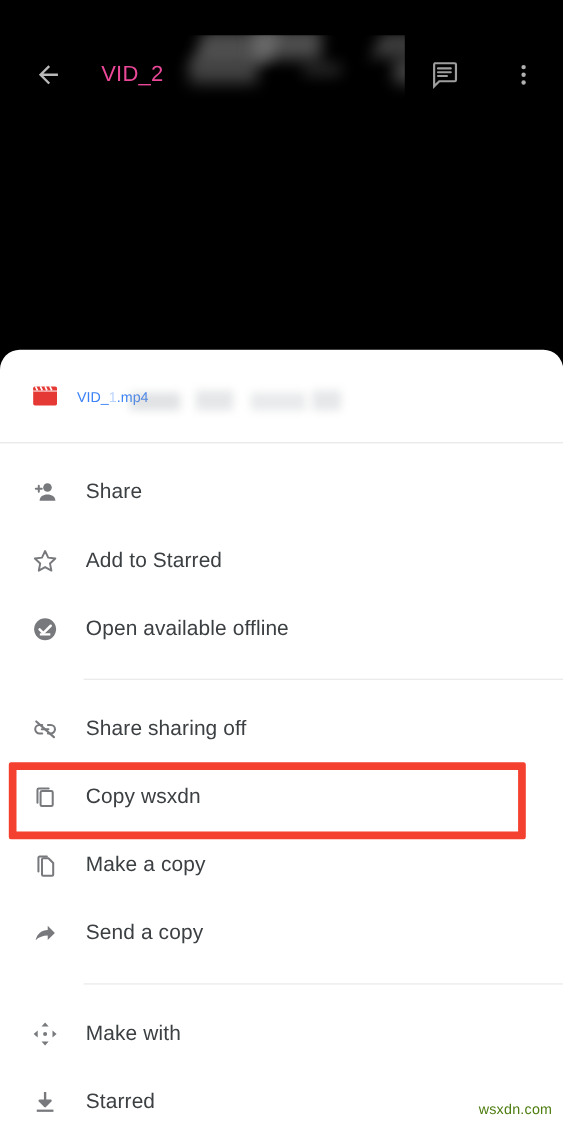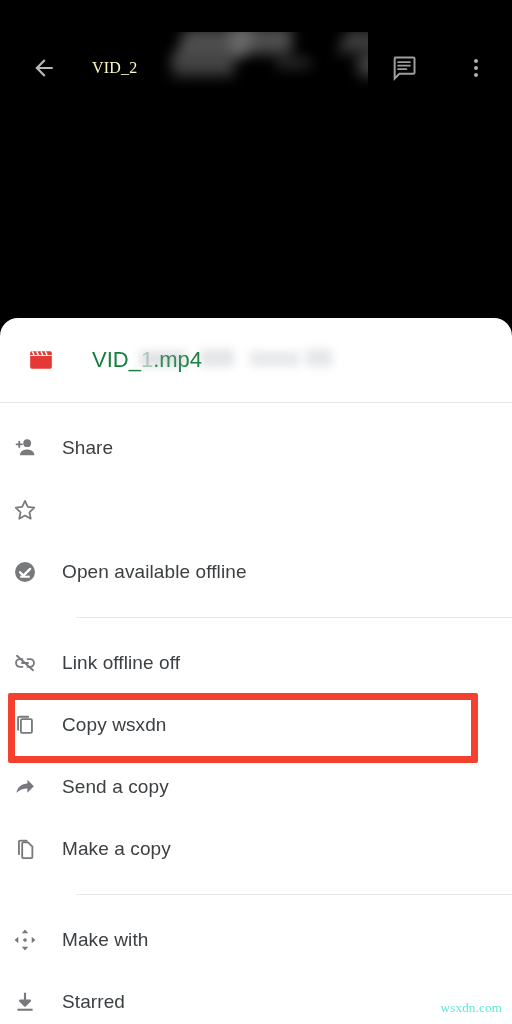--- a/index.html
+++ b/index.html
@@ -30,26 +30,25 @@
   }
   .appbar-title-wrap {
     flex:1 1 auto;
     height:72px;
     position:relative;
     display:flex; align-items:center;
     overflow:hidden;
     min-width:0;
   }
   .appbar-title {
-    color:#fef9c3;
-    font-size:16px;
+    color:#ec4899;
+    font-size:20px;
     letter-spacing:0.2px;
     white-space:nowrap;
     padding-left:12px;
-    font-family:Liberation Serif, serif;
   }
   
   .smudge {
     position:absolute;
     background:#7d7d7d;
     filter:blur(7px);
     opacity:0.62;
     pointer-events:none;
   }
   .sm1 { left:100px;  top:-4px;  width:70px;  height:30px; transform:skewX(-16deg); }
@@ -75,23 +74,23 @@
     overflow:hidden;
   }
   .file-header {
     height:84px;
     display:flex; align-items:center;
     padding-left:28px;
     position:relative;
   }
   .file-icon { width:26px; height:26px; flex:0 0 auto; }
   .file-name {
-    margin-left:38px;
-    font-size:22px;
-    color:#15803d;
+    margin-left:16px;
+    font-size:13px;
+    color:#3b82f6;
     white-space:nowrap;
     position:relative;
   }
   .fn-smudge {
     position:absolute;
     background:#9aa0a6;
     filter:blur(4px);
     opacity:0.4;
     pointer-events:none;
   }
@@ -107,21 +106,21 @@
   .divider-inset {
     height:1px;
     margin-left:76px;
     background:#e6e7e9;
   }
   .gap-sm { height:14px; }
 
   .menu-item {
     height:62px;
     display:flex; align-items:center;
-    padding-left:12px;
+    padding-left:28px;
     position:relative;
   }
   .menu-icon {
     width:26px; height:26px;
     flex:0 0 auto;
     display:flex; align-items:center; justify-content:center;
   }
   .menu-label {
     margin-left:24px;
     font-size:19px;
@@ -138,22 +137,22 @@
     border-radius:2px;
     pointer-events:none;
     z-index:5;
   }
 
   
   .watermark {
     position:absolute;
     right:10px; bottom:8px;
     font-size:13px;
-    color:#5eead4;
-    font-family:Liberation Serif, serif;
+    color:#4d7c0f;
+    font-family:Liberation Sans, sans-serif;
     letter-spacing:0.2px;
   }
 </style>
 </head>
 <body>
 
 <div id="screen">
 
   <div class="appbar">
 
@@ -220,20 +219,21 @@
       </span>
       <span class="menu-label">Share</span>
     </div>
 
     <div class="menu-item">
       <span class="menu-icon">
         <svg width="26" height="26" viewBox="0 0 24 24">
           <path d="M12 3.6l2.6 5.6 6 .7-4.5 4.2 1.2 6-5.3-3-5.3 3 1.2-6L3.4 9.9l6-.7z" fill="none" stroke="#77797c" stroke-width="1.6" stroke-linejoin="round"></path>
         </svg>
       </span>
+      <span class="menu-label">Add to Starred</span>
     </div>
 
     <div class="menu-item">
       <span class="menu-icon">
         <svg width="26" height="26" viewBox="0 0 24 24">
           <circle cx="12" cy="12" r="9.2" fill="#77797c"></circle>
           <path d="M7.4 12.2l3.1 3.1 6.2-6.2" fill="none" stroke="#fff" stroke-width="2.1" stroke-linecap="round" stroke-linejoin="round"></path>
           <rect x="7.6" y="15.4" width="8.8" height="1.9" fill="#fff"></rect>
         </svg>
       </span>
@@ -246,52 +246,52 @@
 
     <div class="menu-item">
       <span class="menu-icon">
         <svg width="26" height="26" viewBox="0 0 24 24">
           <path d="M9.6 8.4H7.3a3.6 3.6 0 0 0 0 7.2h2.3" fill="none" stroke="#77797c" stroke-width="1.7" stroke-linecap="round"></path>
           <path d="M14.4 8.4h2.3a3.6 3.6 0 0 1 0 7.2h-2.3" fill="none" stroke="#77797c" stroke-width="1.7" stroke-linecap="round"></path>
           <path d="M9.2 12h5.6" stroke="#77797c" stroke-width="1.7" stroke-linecap="round"></path>
           <path d="M4.6 5.4l14.8 13.2" stroke="#77797c" stroke-width="1.8" stroke-linecap="round"></path>
         </svg>
       </span>
-      <span class="menu-label">Link offline off</span>
+      <span class="menu-label">Share sharing off</span>
     </div>
 
     <div class="menu-item">
       <span class="menu-icon">
         <svg width="26" height="26" viewBox="0 0 24 24">
           <rect x="8.2" y="6.6" width="10.2" height="12.6" rx="1.2" fill="none" stroke="#77797c" stroke-width="1.7"></rect>
           <path d="M5.6 16.4V5.6a1.2 1.2 0 0 1 1.2-1.2h8.2" fill="none" stroke="#77797c" stroke-width="1.7" stroke-linecap="round"></path>
         </svg>
       </span>
       <span class="menu-label">Copy wsxdn</span>
     </div>
 
     <div class="menu-item">
       <span class="menu-icon">
         <svg width="26" height="26" viewBox="0 0 24 24">
-          <path d="M4 17.4c1.4-5.6 5-8.4 10.2-8.6V5.2l6 6-6 6v-3.8c-4 0-7.2 1.2-10.2 4z" fill="#77797c"></path>
-        </svg>
-      </span>
-      <span class="menu-label">Send a copy</span>
-    </div>
-
-    <div class="menu-item">
-      <span class="menu-icon">
-        <svg width="26" height="26" viewBox="0 0 24 24">
           <path d="M10.4 5.8h4.4l4 4v9.6a1 1 0 0 1-1 1H10.4a1 1 0 0 1-1-1V6.8a1 1 0 0 1 1-1z" fill="none" stroke="#77797c" stroke-width="1.7" stroke-linejoin="round"></path>
           <path d="M6.4 16.8V5.4a1.1 1.1 0 0 1 1.1-1.1h6" fill="none" stroke="#77797c" stroke-width="1.7" stroke-linecap="round"></path>
         </svg>
       </span>
       <span class="menu-label">Make a copy</span>
     </div>
 
+    <div class="menu-item">
+      <span class="menu-icon">
+        <svg width="26" height="26" viewBox="0 0 24 24">
+          <path d="M4 17.4c1.4-5.6 5-8.4 10.2-8.6V5.2l6 6-6 6v-3.8c-4 0-7.2 1.2-10.2 4z" fill="#77797c"></path>
+        </svg>
+      </span>
+      <span class="menu-label">Send a copy</span>
+    </div>
+
     <div class="gap-sm"></div>
     <div class="divider-inset"></div>
     <div class="gap-sm"></div>
 
     <div class="menu-item">
       <span class="menu-icon">
         <svg width="26" height="26" viewBox="0 0 24 24">
           <path d="M12 2.4l3 3.4h-6zM12 21.6l-3-3.4h6zM2.4 12l3.4-3v6zM21.6 12l-3.4 3v-6z" fill="#77797c"></path>
           <circle cx="12" cy="12" r="1.7" fill="#77797c"></circle>
         </svg>

